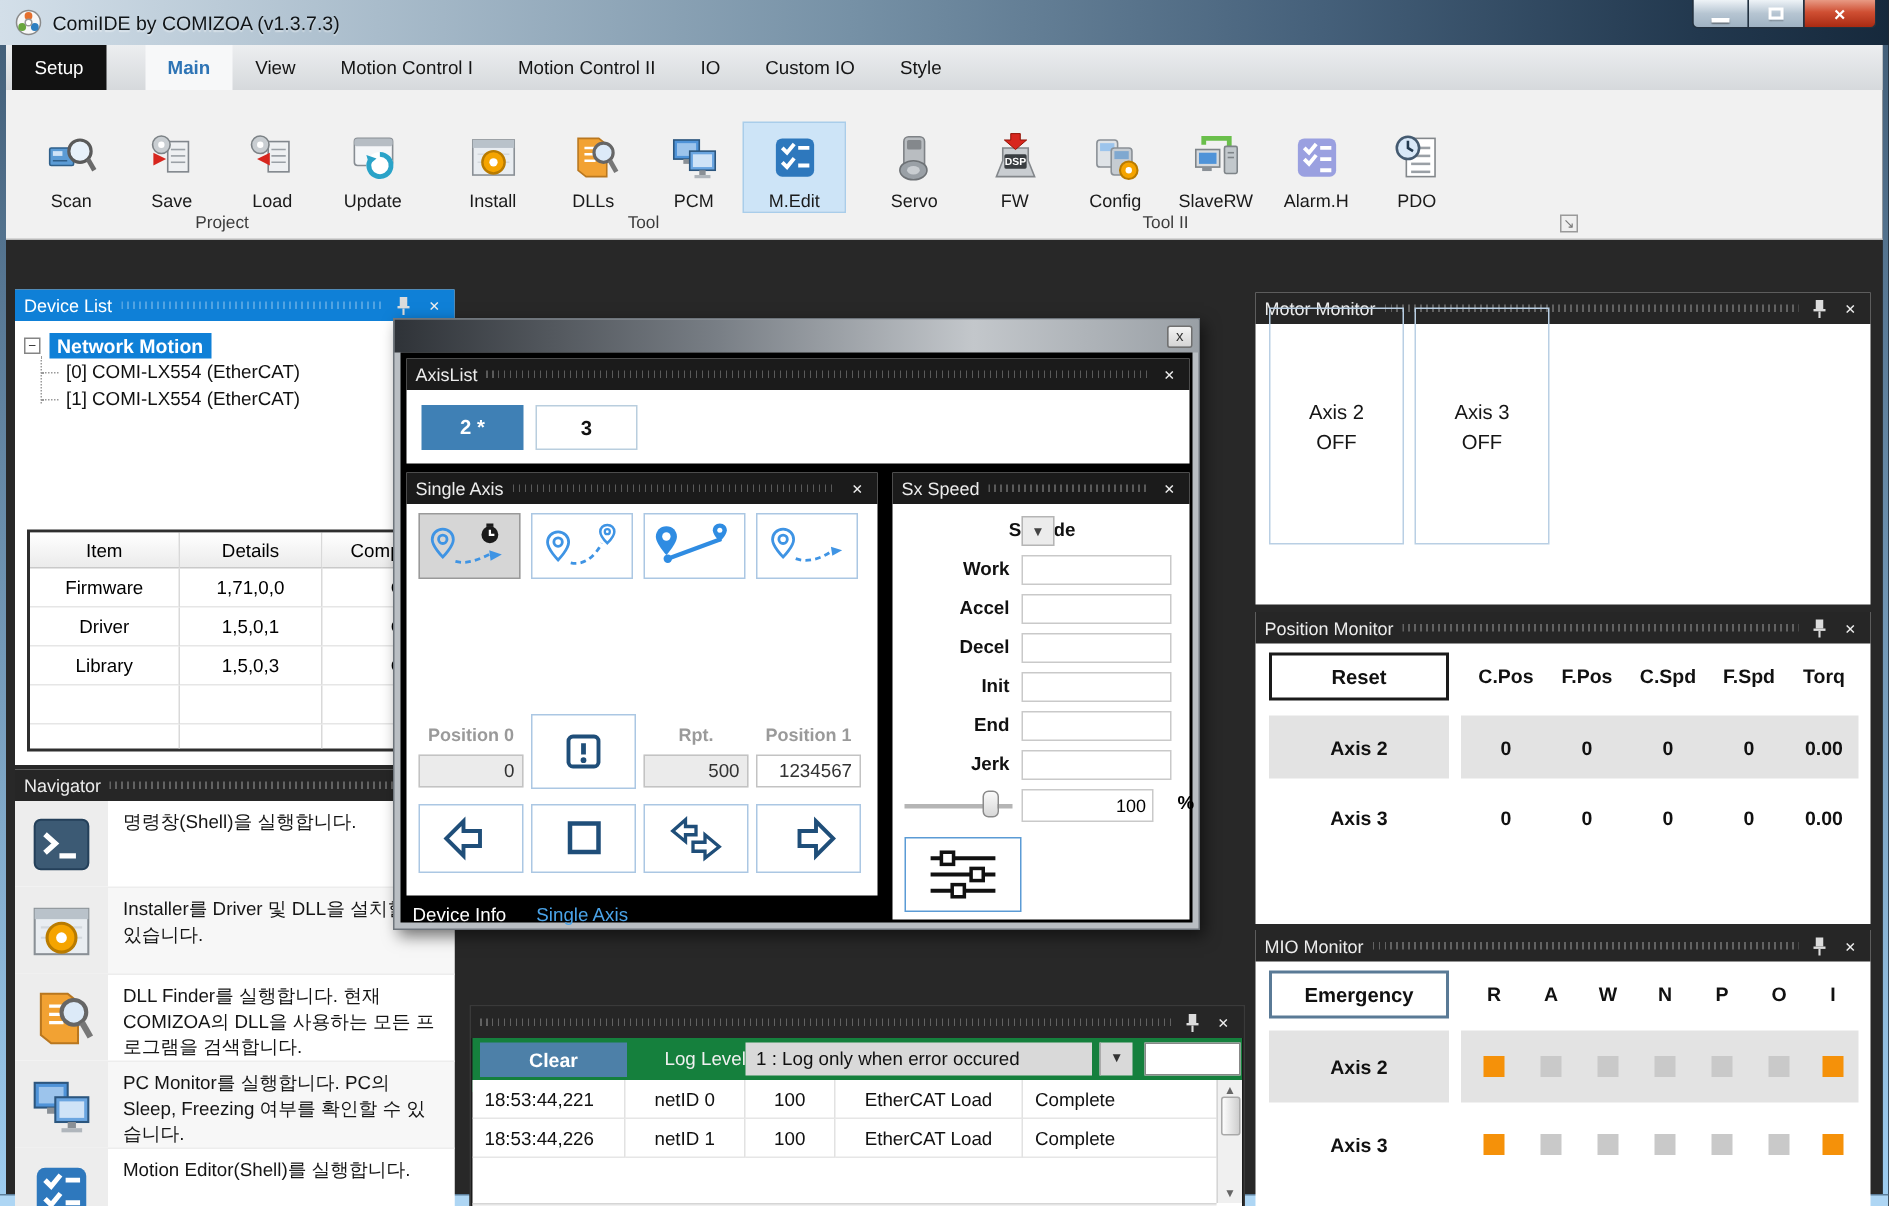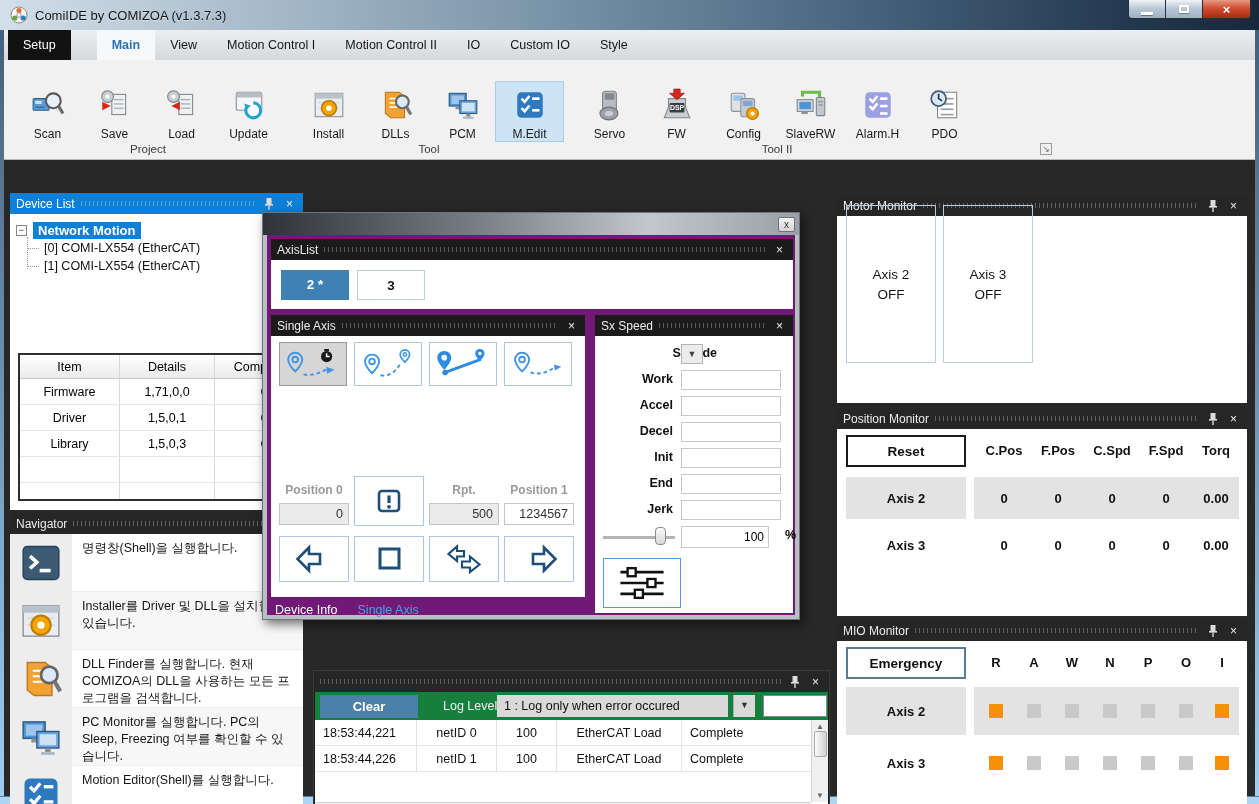--- a/index.html
+++ b/index.html
@@ -78,21 +78,21 @@
   .nav-icon svg { width:44px; height:44px; }
   .nav-text { flex:1; font-size:12.5px; color:#151515; padding:6px 8px 0 10px; line-height:1.35; }
 
   
   .floatwin { position:absolute; left:262px; top:212px; width:538px; height:408px; z-index:20;
     background:#b9bec3; border:1px solid #6e757c; box-shadow:3px 4px 10px rgba(0,0,0,.55); }
   .fw-title { height:22px; background:linear-gradient(90deg,#2f3338,#787e85 40%,#c3c7cb 72%,#9aa0a6);
     display:flex; align-items:center; justify-content:flex-end; padding:0 4px; }
   .fw-close { width:17px; height:15px; background:linear-gradient(#f4f4f4,#d4d4d4); border:1px solid #707070;
     font-size:10px; line-height:13px; text-align:center; color:#333; border-radius:2px; }
-  .fw-inner { position:absolute; left:4px; top:22px; right:4px; bottom:4px; background:#701a75; }
+  .fw-inner { position:absolute; left:4px; top:22px; right:4px; bottom:4px; background:#000000; }
   .fpanel { position:absolute; background:#fff; }
   .fpanel .phead { background:#1b1b1b; }
 
   
   .axbtn { position:absolute; width:68px; height:30px; font-size:13.5px; font-weight:bold; text-align:center; line-height:30px; }
   .axbtn.on { background:#3f80b5; color:#fff; }
   .axbtn.off { background:#fff; color:#111; border:1px solid #b9cede; }
 
   
   .modebtn { position:absolute; top:6px; width:68px; height:44px; background:#fff; border:1px solid #abc7e3;

